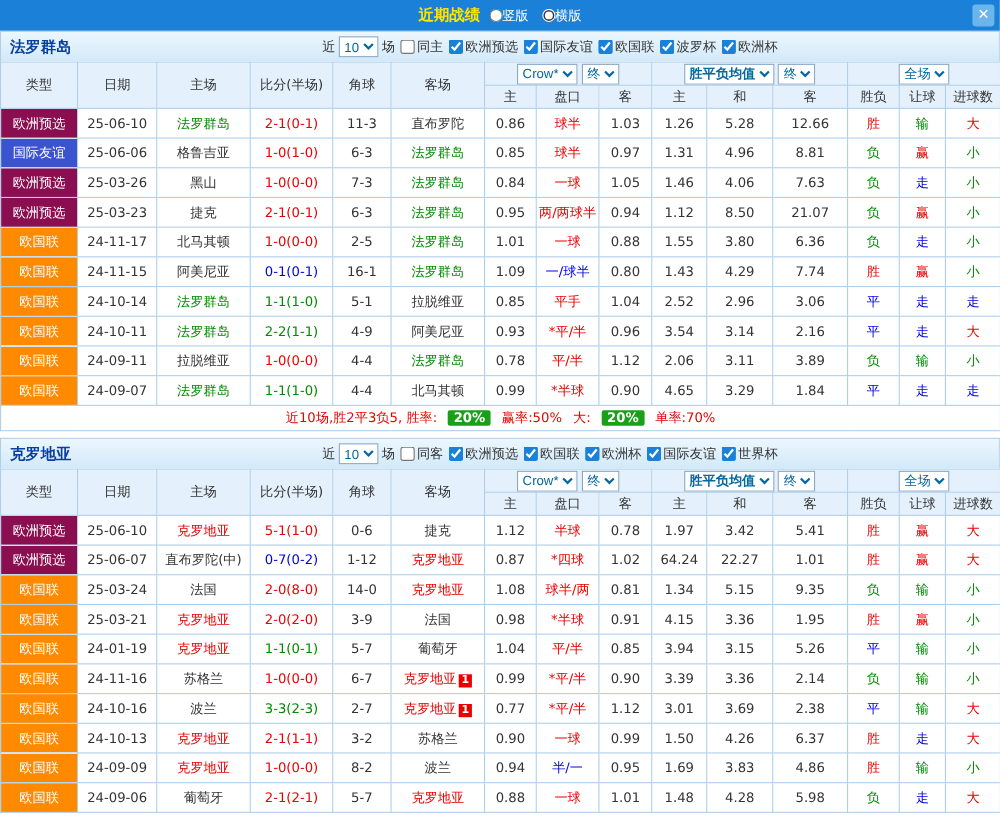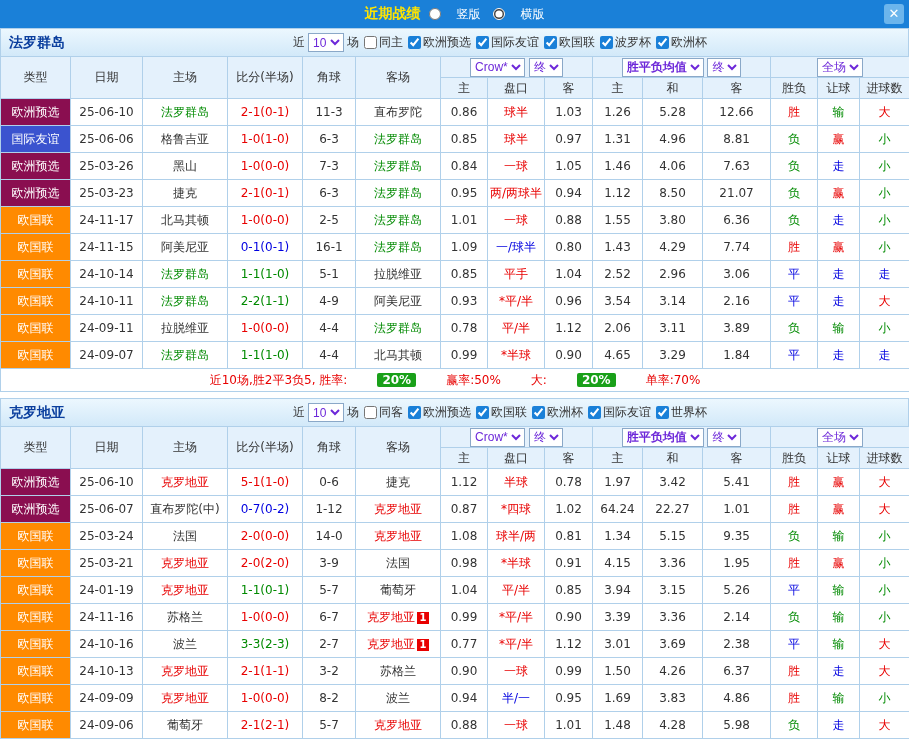--- a/index.html
+++ b/index.html
@@ -2,45 +2,45 @@
 <html><head>
 <meta charset="utf-8">
 <style>
   * { margin:0; padding:0; box-sizing:border-box; }
   html,body { width:909px; height:752px; overflow:hidden; }
   body { font-family:"DejaVu Sans","Liberation Sans",sans-serif; font-size:12px; color:#333; background:#fff; }
 
   .topbar { height:28px; background:#1a80d8; display:flex; align-items:center; justify-content:center; position:relative; }
   .topbar-title { color:#ffe400; font-weight:bold; font-size:14px; margin-right:8px; }
   .radio-group { display:flex; align-items:center; gap:12px; color:#fff; }
-  .radio-group label { display:inline-flex; align-items:center; gap:16px; cursor:pointer; }
+  .radio-group label { display:inline-flex; align-items:center; gap:0; cursor:pointer; }
   .radio-group input { width:12px; height:12px; accent-color:#ffffff; margin:0; }
   .close-btn { position:absolute; right:5px; top:4px; width:20px; height:20px; background:#6cb5ec; color:#fff; font-size:13px; line-height:20px; text-align:center; border-radius:3px; cursor:pointer; }
 
   .section-header { height:28px; background:linear-gradient(#ecf7fe,#d2e9f9); border:1px solid #b0d0ea; border-bottom:none; display:flex; align-items:center; padding-left:8px; position:relative; }
   .team-name { color:#0b3f9e; font-weight:bold; font-size:14px; }
   .filters { position:absolute; left:292px; display:flex; align-items:center; white-space:nowrap; }
   .filters select { margin:0 3px; }
   .chk { display:inline-flex; align-items:center; margin-left:5px; cursor:pointer; }
   .chk input { width:13px; height:13px; accent-color:#1a80d8; margin:0 2px 0 0; }
 
   table { border-collapse:collapse; table-layout:fixed; width:909px;border-radius:23px; }
   th,td { border:1px solid #b0d0ea; text-align:center; overflow:hidden; white-space:nowrap; padding:0; }
   thead th { background:#e4f1fc; font-weight:normal; height:21px; }
   tbody td { height:27px; background:#fff; }
-  select { font-size:12px; height:19px; border:1px solid #8aa8c8; background:#fff; color:#6d28d9; }
+  select { font-size:12px; height:19px; border:1px solid #8aa8c8; background:#fff; color:#0369a1; }
   .bold-select { font-weight:bold; }
 
   .c-red { color:#e80000; } .c-green { color:#008a00; } .c-blue { color:#0000e0; }
   .type-cell { color:#fff; }
   .bg-eupre { background:#8a0e50; } .bg-friendly { background:#3b53cf; } .bg-unl { background:#ff8a00; }
   .num-badge { display:inline-block; background:#e80000; color:#fff; font-size:10px; min-width:12px; height:12px; line-height:12px; margin-left:2px; font-weight:bold; }
 
   .summary { height:23px; }
-  .summary span { margin:0 15px; }
+  .summary span { margin:0 5px; }
   .pct-badge { display:inline-block; background:#19a019; color:#fff; padding:0 5px; border-radius:2px; font-weight:bold; }
   .section2 { margin-top:6px; }
 </style>
 </head>
 <body>
 
 <div class="topbar">
   <span class="topbar-title">近期战绩</span>
   <div class="radio-group">
     <label>
@@ -435,21 +435,21 @@
           <td><span>22.27</span></td>
           <td><span>1.01</span></td>
           <td><span class="c-red">胜</span></td>
           <td><span class="c-red">赢</span></td>
           <td><span class="c-red">大</span></td>
         </tr>
         <tr>
           <td class="type-cell bg-unl"><span>欧国联</span></td>
           <td><span>25-03-24</span></td>
           <td><span>法国</span></td>
-          <td><span class="c-red">2-0(0-0)</span></td>
+          <td><span class="c-red">2-0(8-0)</span></td>
           <td><span>14-0</span></td>
           <td><span class="c-red">克罗地亚</span></td>
           <td><span>1.08</span></td>
           <td><span class="c-red">球半/两</span></td>
           <td><span>0.81</span></td>
           <td><span>1.34</span></td>
           <td><span>5.15</span></td>
           <td><span>9.35</span></td>
           <td><span class="c-green">负</span></td>
           <td><span class="c-green">输</span></td>

